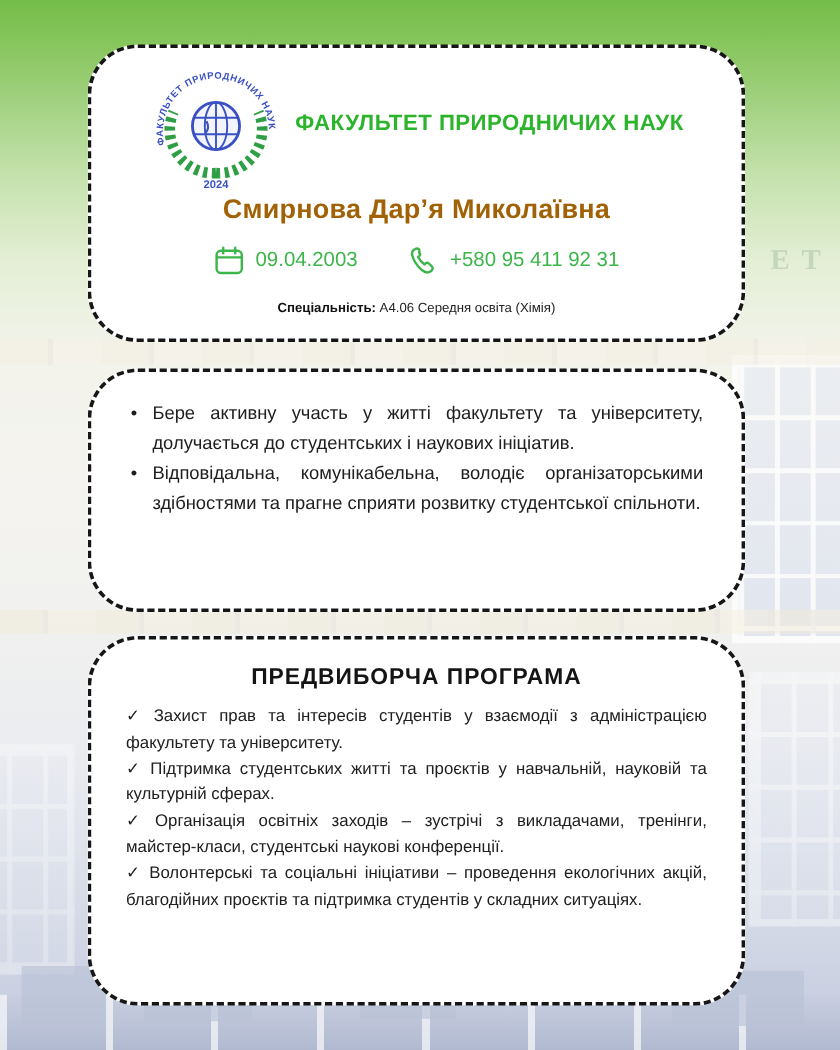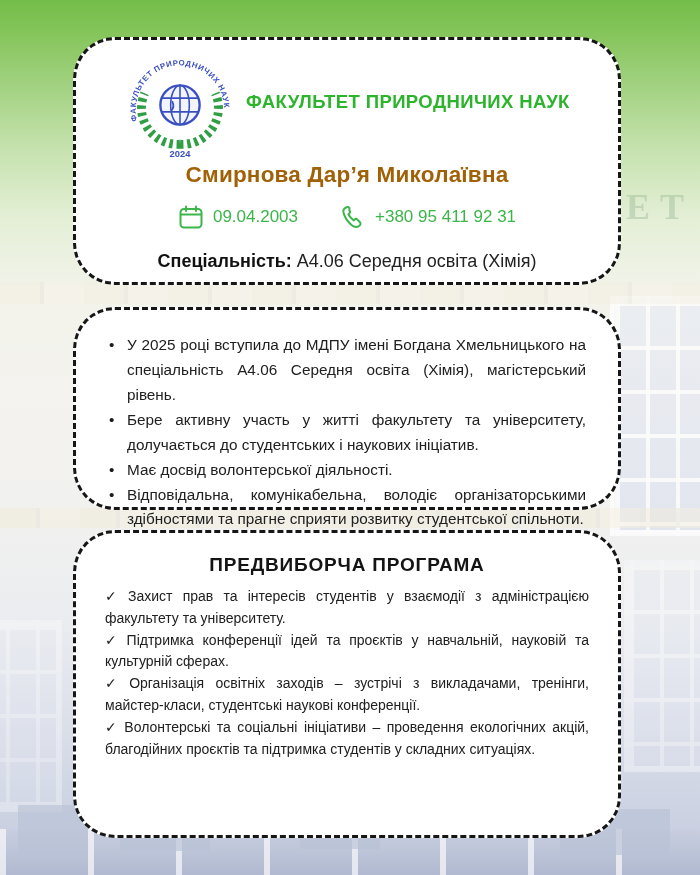--- a/index.html
+++ b/index.html
@@ -7,22 +7,22 @@
     width:700px;height:875px;position:relative;overflow:hidden;
     font-family:"Liberation Sans","DejaVu Sans",sans-serif;
     background:linear-gradient(180deg,
       #74bd49 0%, #86c55c 4%, #a3d282 10%, #c6e2ae 17%,
       #e4efd6 25%, #f2f3ea 33%, #f4f3ef 45%, #f1f1ef 58%,
       #ecedf0 70%, #e0e3ec 80%, #d0d6e4 90%, #c3cade 100%);
   }
   
   .bg-layer{position:absolute;pointer-events:none;}
   .bg-letters{
-    top:186px;right:6px;font-family:"Liberation Serif","DejaVu Serif",serif;
-    font-size:36px;font-weight:bold;letter-spacing:10px;
+    top:204px;right:6px;font-family:"Liberation Serif","DejaVu Serif",serif;
+    font-size:24px;font-weight:bold;letter-spacing:10px;
     color:rgba(145,175,145,.38);
   }
   .bg-window{
     border:6px solid rgba(255,255,255,.85);
     background:
       repeating-linear-gradient(90deg, rgba(255,255,255,.9) 0 4px, rgba(0,0,0,0) 4px 30px),
       repeating-linear-gradient(180deg, rgba(255,255,255,.9) 0 4px, rgba(0,0,0,0) 4px 44px),
       linear-gradient(180deg,#e9ecf3,#dde2ee);
   }
   .bg-window.right-mid{top:296px;right:-18px;width:96px;height:228px;opacity:.75;}
@@ -67,21 +67,21 @@
   .candidate-name{
     text-align:center;font-size:22.5px;font-weight:bold;color:#a16207;
     margin-top:2px;letter-spacing:.2px;
   }
   .info-row{
     display:flex;justify-content:center;align-items:flex-end;gap:42px;
     margin-top:16px;color:#3cb54a;font-size:17px;
   }
   .info-item{display:flex;align-items:center;gap:9px;}
   .info-icon{width:26px;height:26px;display:block;}
-  .specialty-line{text-align:center;font-size:18px;margin-top:21px;color:#222;}
+  .specialty-line{text-align:center;font-size:11px;margin-top:21px;color:#222;}
   .specialty-line b{color:#111;}
 
   
   .about-list{list-style:none;margin:0;padding:0;}
   .about-list li{
     position:relative;padding-left:19px;
     font-size:15.3px;line-height:1.63;text-align:justify;color:#202020;
   }
   .about-list li::before{
     content:"\2022";position:absolute;left:1px;top:0;color:#1b1b1b;
@@ -147,38 +147,36 @@
         <line x1="2.5" y1="10.5" x2="23.5" y2="10.5" stroke="#3cb54a" stroke-width="2"></line>
         <line x1="8" y1="2.5" x2="8" y2="7" stroke="#3cb54a" stroke-width="2" stroke-linecap="round"></line>
         <line x1="18" y1="2.5" x2="18" y2="7" stroke="#3cb54a" stroke-width="2" stroke-linecap="round"></line>
       </svg>
       <span>09.04.2003</span>
     </div>
     <div class="info-item">
       <svg class="info-icon" viewBox="0 0 26 26">
         <path d="M 6,3.5 C 4,4.5 3,6.5 3.5,8.5 c 1,4.5 4,9 8,12.5 2.5,2 5.5,2.5 7.5,1 1.5,-1 2,-2.5 1,-3.8 l -2.6,-2.6 c -0.8,-0.8 -2,-0.8 -2.8,0 l -0.8,0.8 c -2.2,-1.6 -4.2,-3.8 -5.4,-6.2 l 0.9,-0.8 c 0.9,-0.8 0.9,-2 0.1,-2.9 L 9.4,4 C 8.4,3 7.1,2.9 6,3.5 Z" fill="none" stroke="#3cb54a" stroke-width="2" stroke-linejoin="round"></path>
       </svg>
-      <span>+380 95 411 92 31</span>
+      <span>+580 95 411 92 31</span>
     </div>
   </div>
 
   <div class="specialty-line">
     <b>Спеціальність:</b>
     <span>А4.06 Середня освіта (Хімія)</span>
   </div>
 </div>
 
 <div class="card" id="card-about">
   <ul class="about-list">
-    <li>У 2025 році вступила до МДПУ імені Богдана Хмельницького на спеціальність А4.06 Середня освіта (Хімія), магістерський рівень.</li>
     <li>Бере активну участь у житті факультету та університету, долучається до студентських і наукових ініціатив.</li>
-    <li>Має досвід волонтерської діяльності.</li>
     <li>Відповідальна, комунікабельна, володіє організаторськими здібностями та прагне сприяти розвитку студентської спільноти.</li>
   </ul>
 </div>
 
 <div class="card" id="card-program">
   <div class="program-title">ПРЕДВИБОРЧА ПРОГРАМА</div>
   <p class="program-item"><span class="check">✓</span><span>Захист прав та інтересів студентів у взаємодії з адміністрацією факультету та університету.</span></p>
-  <p class="program-item"><span class="check">✓</span><span>Підтримка конференції ідей та проєктів у навчальній, науковій та культурній сферах.</span></p>
+  <p class="program-item"><span class="check">✓</span><span>Підтримка студентських житті та проєктів у навчальній, науковій та культурній сферах.</span></p>
   <p class="program-item"><span class="check">✓</span><span>Організація освітніх заходів – зустрічі з викладачами, тренінги, майстер-класи, студентські наукові конференції.</span></p>
   <p class="program-item"><span class="check">✓</span><span>Волонтерські та соціальні ініціативи – проведення екологічних акцій, благодійних проєктів та підтримка студентів у складних ситуаціях.</span></p>
 </div>
 
 </body></html>

